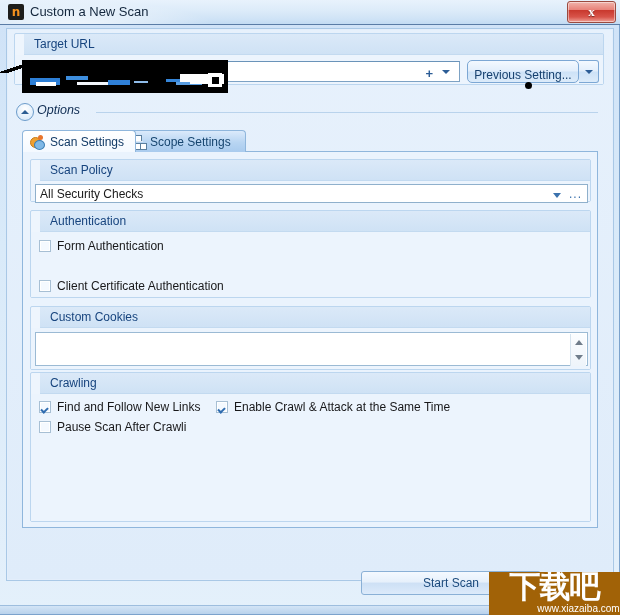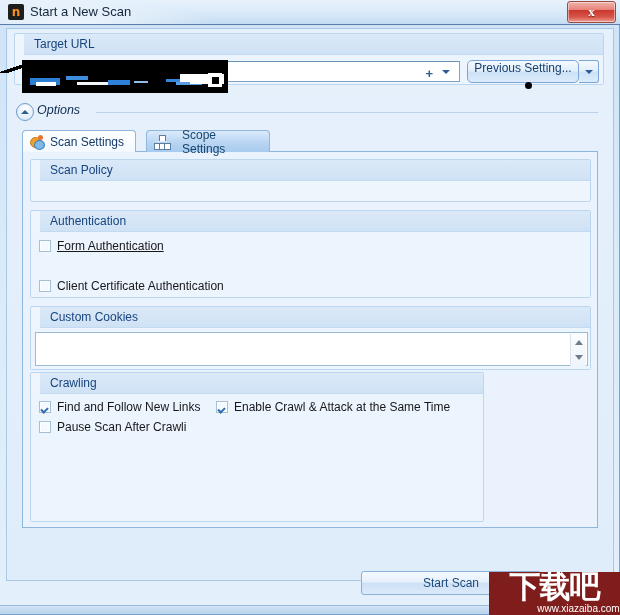--- a/index.html
+++ b/index.html
@@ -179,21 +179,21 @@
     position: absolute;
     left: 452px; top: 5px;
     width: 112px; height: 23px;
     box-sizing: border-box;
     border: 1px solid #7ca7d4;
     border-radius: 5px;
     background: linear-gradient(to bottom, #f3f9ff 0%, #e2eefb 48%, #cde2f7 52%, #dcebfa 100%);
     color: #16406e;
     font-size: 12px;
     display: flex;
-    align-items: flex-start;
+    align-items: flex-end;
     justify-content: center;
     cursor: pointer;
   }
   .prev-split {
     position: absolute;
     left: 564px; top: 5px;
     width: 20px; height: 23px;
     box-sizing: border-box;
     border: 1px solid #7ca7d4;
     border-left: none;
@@ -301,26 +301,25 @@
     cursor: pointer;
   }
   .tab.active {
     left: 0;
     width: 114px;
     background: linear-gradient(to bottom, #ffffff, #f4f9ff);
     color: #123a66;
     z-index: 3;
   }
   .tab.inactive {
-    left: 124px;
+    left: 100px;
     width: 124px;
     background: linear-gradient(to bottom, #dbeafb 0%, #b8d5f2 55%, #a9cbee 100%);
     color: #16456f;
     z-index: 2;
-    gap: 8px;
   }
   .tab .ticon {
     width: 16px; height: 16px;
     margin-right: 5px;
     position: relative;
     flex: none;
   }
   
   .icon-scan .a { position:absolute; left:1px; top:3px; width:9px; height:9px; border-radius:50%;
       background:#f0a030; border:1px solid #c77b17; }
@@ -433,21 +432,21 @@
     position: absolute;
     left: 4px;
     width: 0; height: 0;
     border-left: 4px solid transparent;
     border-right: 4px solid transparent;
   }
   .spinner i.up { top: 6px; border-bottom: 5px solid #6f7c8a; }
   .spinner i.down { bottom: 6px; border-top: 5px solid #6f7c8a; }
 
   
-  #crawl-group { left: 7px; top: 220px; width: 454px; height: 150px; }
+  #crawl-group { left: 7px; top: 220px; width: 561px; height: 150px; }
 
   
   .start-btn {
     position: absolute;
     left: 361px; top: 571px;
     width: 180px; height: 24px;
     box-sizing: border-box;
     border: 1px solid #8ab0d6;
     border-radius: 3px;
     background: linear-gradient(to bottom, #f4f9ff 0%, #e6f0fb 46%, #cde0f5 50%, #dceafa 100%);
@@ -457,21 +456,21 @@
     align-items: center;
     justify-content: center;
     cursor: pointer;
   }
 
   
   .watermark {
     position: absolute;
     left: 489px; top: 572px;
     width: 131px; height: 43px;
-    background: #7f1d1d;
+    background: #a16207;
     overflow: hidden;
   }
   .wm-cn {
     position: absolute;
     left: 2px; top: -3px;
     width: 127px;
     color: #ffffff;
     font-family: "DejaVu Sans", sans-serif;
     font-weight: bold;
     font-size: 31px;
@@ -494,21 +493,21 @@
 <body>
 
 <div id="app">
   <div class="window">
 
     <div class="titlebar">
       <div class="titlebar-glow"></div>
       <div class="title-icon">
         <span>n</span>
       </div>
-      <div class="title-text">Start a New Scan</div>
+      <div class="title-text">Custom a New Scan</div>
       <div class="close-btn">
         <span>x</span>
       </div>
     </div>
 
     <div class="client">
       <div class="client-inner"></div>
     </div>
 
     <div class="group" id="target-group">
@@ -570,26 +569,33 @@
             <span class="n l3"></span>
         </span>
         <span>Scope Settings</span>
       </div>
     </div>
 
     <div class="tabpanel">
 
       <div class="group" id="policy-group">
         <div class="ghead">Scan Policy</div>
+        <div class="gbody">
+          <div class="policy-field">
+            <span class="policy-text">All Security Checks</span>
+            <span class="policy-caret"></span>
+            <span class="policy-ellipsis">...</span>
+          </div>
+        </div>
       </div>
 
       <div class="group" id="auth-group">
         <div class="ghead">Authentication</div>
         <div class="gbody">
-          <label class="cbrow" style="left:8px; top:7px;text-decoration:underline;">
+          <label class="cbrow" style="left:8px; top:7px;">
             <span class="cbox"></span>
             <span>Form Authentication</span>
           </label>
           <label class="cbrow" style="left:8px; top:47px;">
             <span class="cbox"></span>
             <span>Client Certificate Authentication</span>
           </label>
         </div>
       </div>
 

